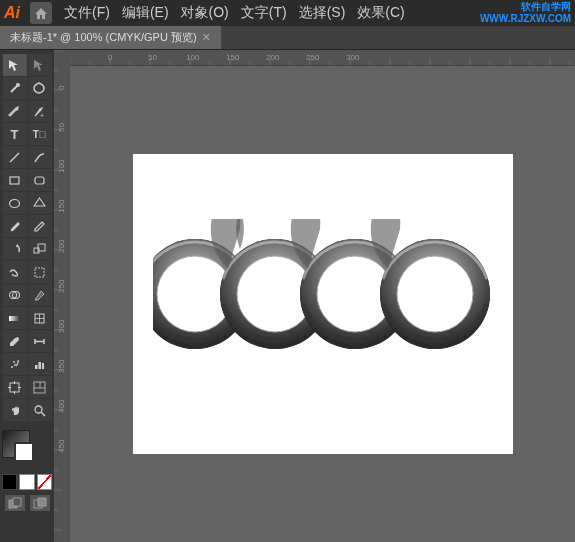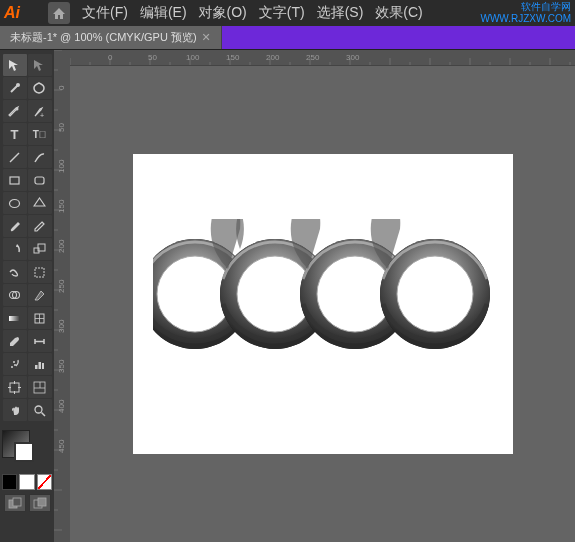--- a/index.html
+++ b/index.html
@@ -19,21 +19,21 @@
       background: #2b2b2b;
       display: flex;
       align-items: center;
       padding: 0 4px;
       gap: 0;
     }
     #ai-logo {
       color: #ff6600;
       font-weight: bold;
       font-size: 16px;
-      margin-right: 28px;
+      margin-right: 10px;
       font-style: italic;
     }
     #home-icon-btn {
       width: 22px;
       height: 22px;
       background: #555;
       border-radius: 3px;
       display: flex;
       align-items: center;
       justify-content: center;
@@ -46,27 +46,28 @@
       cursor: pointer;
       font-size: 14px;
       white-space: nowrap;
     }
     .watermark {
       margin-left: auto;
       color: #1e90ff;
       font-size: 10px;
       text-align: right;
       line-height: 1.2;
+      font-weight: bold;
     }
 
     
     #tab-bar {
       width: 575px;
       height: 24px;
-      background: #6d28d9;
+      background: #404040;
       display: flex;
       align-items: center;
       border-bottom: 1px solid #222;
     }
     #active-tab {
       background: #646464;
       color: #eee;
       padding: 3px 10px;
       font-size: 11px;
       display: flex;

